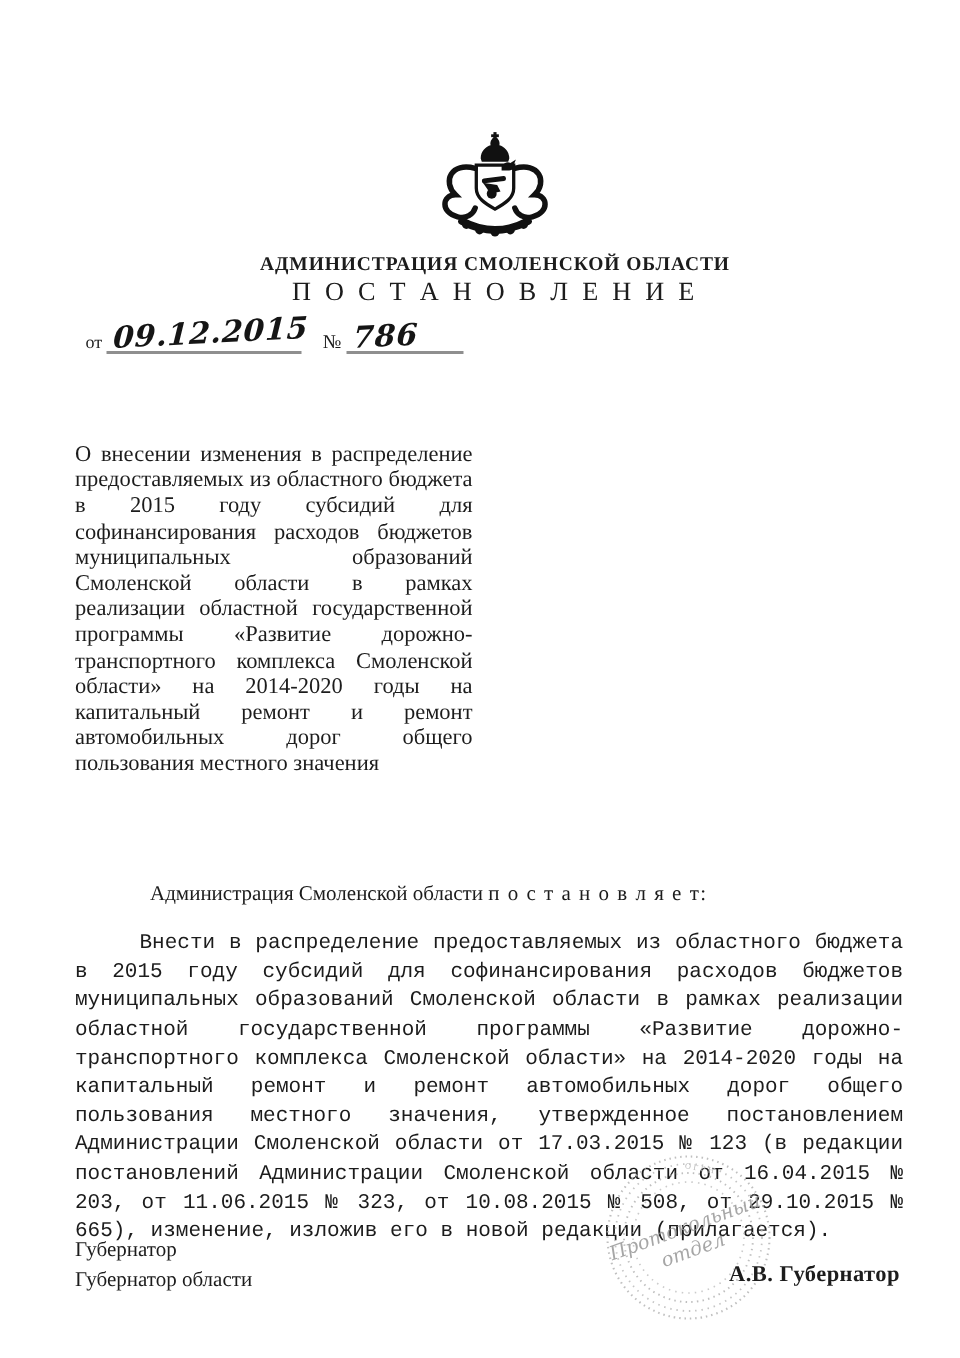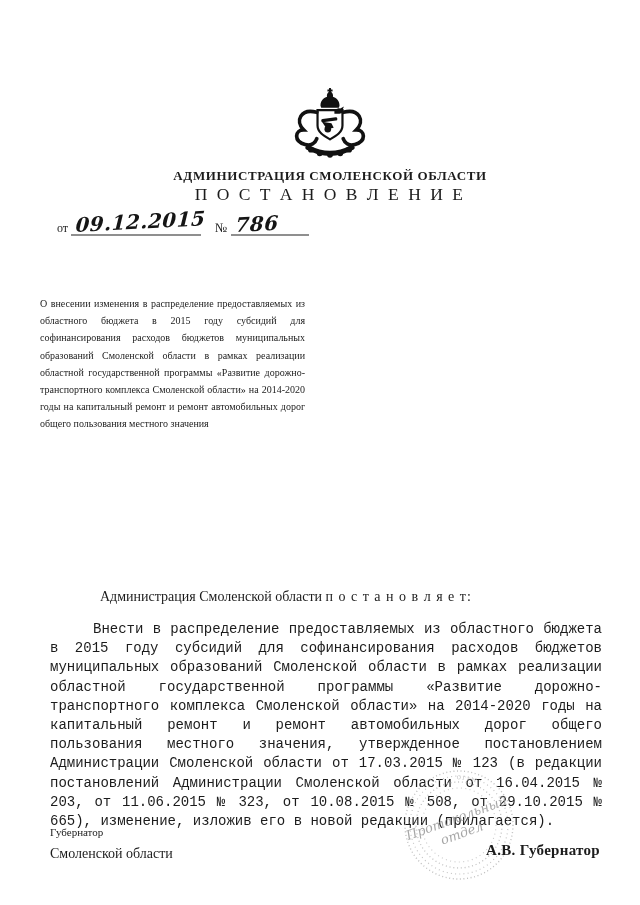--- a/index.html
+++ b/index.html
@@ -42,38 +42,38 @@
     position:absolute;left:4px;bottom:-1px;
     font-family:"DejaVu Serif", serif;
     font-style:italic;font-weight:bold;
     font-size:20px;line-height:20px;letter-spacing:0.5px;
     transform:rotate(-3deg) skewX(-6deg);
     transform-origin:left bottom;
     white-space:nowrap;color:#151515;
   }
   
   .subject{
-    position:absolute;left:40px;top:251px;width:265px;
-    font-size:10px;line-height:17.2px;
+    position:absolute;left:50px;top:251px;width:265px;
+    font-size:15px;line-height:17.2px;
     text-align:justify;
   }
   
   .resolve{
     position:absolute;left:57px;top:544px;width:552px;margin:0;
     font-size:14px;line-height:18px;text-indent:43px;
   }
   .spaced{letter-spacing:1px;}
   
   .body-text{
     position:absolute;left:50px;top:576px;width:552px;margin:0;
     font-size:14px;line-height:19.2px;
     text-align:justify;text-indent:43px;font-family:Liberation Mono, monospace;
   }
   
-  .sig-line1{position:absolute;left:50px;top:782px;font-size:11px;}
+  .sig-line1{position:absolute;left:50px;top:782px;font-size:14px;}
   .sig-line2{position:absolute;left:50px;top:802px;font-size:14px;}
   .sig-name{
     position:absolute;right:40px;top:798px;
     font-size:15px;font-weight:bold;letter-spacing:0.3px;
   }
   
   .stamp{position:absolute;left:394px;top:720px;width:130px;height:122px;opacity:0.85;}
   .stamp text{
     font-family:"DejaVu Serif", serif;font-style:italic;
     fill:#979797;
@@ -135,19 +135,19 @@
     <circle cx="65" cy="61" r="43" fill="none" stroke="#b5b5b5" stroke-width="1.3" stroke-dasharray="1 2.8"></circle>
     <circle cx="65" cy="61" r="37" fill="none" stroke="#c2c2c2" stroke-width="1.1" stroke-dasharray="1 3.4"></circle>
     <text class="ring-label" x="65" y="16" text-anchor="middle" transform="rotate(10 65 61)">ОГРН</text>
     <g transform="rotate(-20 65 61)" font-size="13">
       <text x="65" y="58" text-anchor="middle">Протокольный</text>
       <text x="65" y="74" text-anchor="middle">отдел</text>
     </g>
   </svg>
 
   <div class="sig-line1">Губернатор</div>
-  <div class="sig-line2">Смоленской области</div>
+  <div class="sig-line2">Губернатор области</div>
   <div class="sig-name">А.В. Губернатор</div>
 
   <div class="scan-bar"></div>
   <div class="scan-bar-end"></div>
 
 </div>
 
 </body></html>

